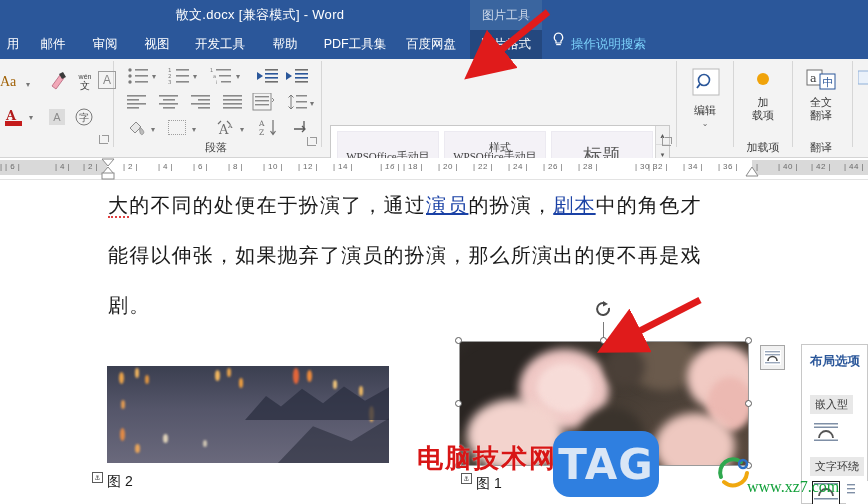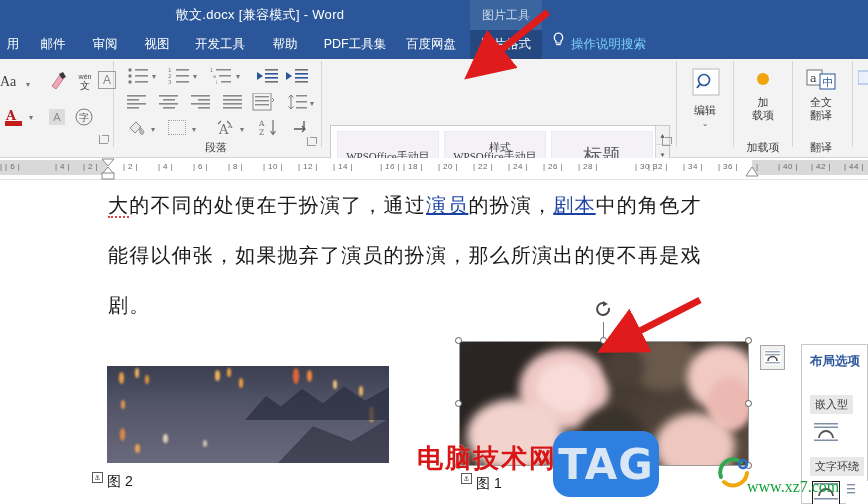--- a/index.html
+++ b/index.html
@@ -260,21 +260,21 @@
 
   <div class="ribbon">
 
     <div class="grp-sep" style="left:113px; top:2px; height:86px;"></div>
     <div class="grp-sep" style="left:321px; top:2px; height:86px;"></div>
     <div class="grp-sep" style="left:676px; top:2px; height:86px;"></div>
     <div class="grp-sep" style="left:733px; top:2px; height:86px;"></div>
     <div class="grp-sep" style="left:792px; top:2px; height:86px;"></div>
     <div class="grp-sep" style="left:852px; top:2px; height:86px;"></div>
 
-    <div class="ico" style="left:0px; top:16px; font-size:14px; color:#404040; font-family:'Liberation Serif',serif;">Aa</div>
+    <div class="ico" style="left:0px; top:16px; font-size:14px; color:#a16207; font-family:'Liberation Serif',serif;">Aa</div>
     <div class="cv" style="left:26px; top:21px;">▾</div>
 
     <div class="ico" style="left:48px; top:12px;">
       <svg width="22" height="20" viewBox="0 0 22 20">
         <path d="M4 15 L12 4 L16 7 L8 18 Z" fill="#f2a8b8" stroke="#c2788c" stroke-width="1"></path>
         <path d="M11 3 L15 1 L18 6 L14 8 Z" fill="#3a3a3a"></path>
       </svg>
     </div>
     <div class="ico" style="left:75px; top:12px; text-align:center; width:20px; line-height:9px;">
       <span style="font-size:7px; color:#444;">wén</span><br><span style="font-size:10px; color:#333;">文</span>

